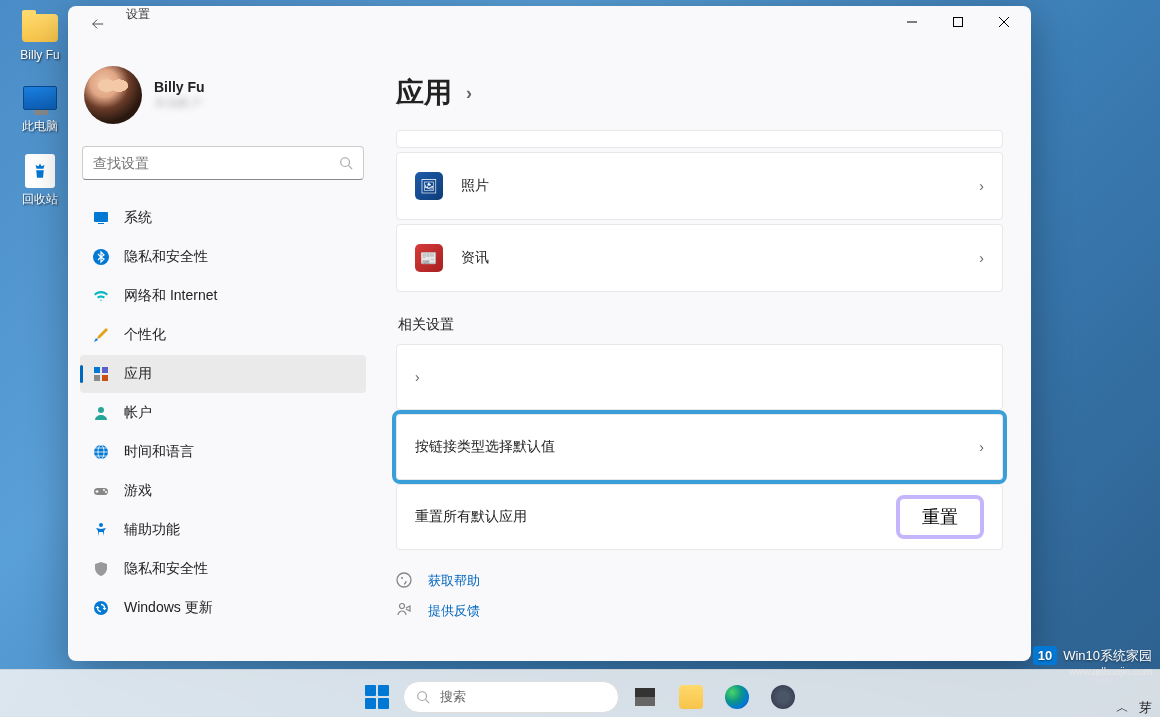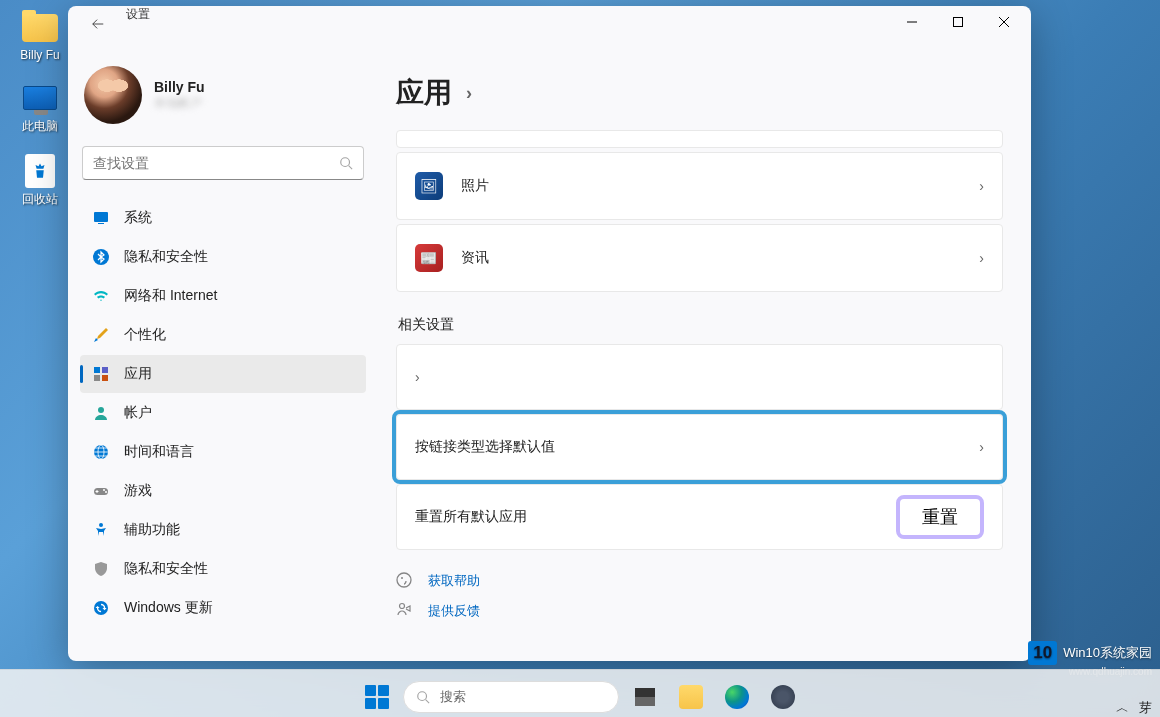--- a/index.html
+++ b/index.html
@@ -59,21 +59,21 @@
 .taskbar{position:absolute;bottom:0;left:0;right:0;height:48px;background:rgba(243,243,243,.85);backdrop-filter:blur(20px);border-top:1px solid rgba(0,0,0,.06);display:flex;align-items:flex-end;justify-content:center}
 .tb-center{display:flex;align-items:center;gap:6px}
 .tb-icon{width:40px;height:40px;border-radius:4px;display:flex;align-items:center;justify-content:center;cursor:pointer}
 .tb-search{background:#fff;border:1px solid #ddd;border-radius:18px;height:32px;width:216px;display:flex;align-items:center;padding:0 12px;gap:10px}
 .tb-search svg{width:14px;height:14px;opacity:.6}
 .tb-search-text{font-size:13px;color:#666}
 .tb-right{position:absolute;right:8px;display:flex;align-items:center;gap:10px;font-size:13px;color:#222}
 .start-icon{width:24px;height:24px;display:grid;grid-template-columns:1fr 1fr;grid-template-rows:1fr 1fr;gap:2px}
 .start-icon span{background:#0078d4;border-radius:1px}
 .watermark{position:absolute;bottom:52px;right:8px;display:flex;align-items:center;gap:6px;font-size:13px;color:#fff;text-shadow:0 1px 2px rgba(0,0,0,.5)}
-.wm-badge{background:#0078d4;color:#0f172a;padding:2px 5px;border-radius:3px;font-weight:bold;font-size:17px}
+.wm-badge{background:#0078d4;color:#ffffff;padding:2px 5px;border-radius:3px;font-weight:bold;font-size:13px}
 .wm-sub{position:absolute;bottom:40px;right:8px;font-size:10px;color:#eee;text-shadow:0 1px 2px rgba(0,0,0,.5)}
 .tb-app{width:24px;height:24px;border-radius:4px}
 .explorer-icon{background:linear-gradient(#ffd96b,#f7c44a)}
 .edge-icon{background:radial-gradient(circle at 30% 30%,#49d668 0%,#0d9488 40%,#0078d4 70%,#1e40af 100%);border-radius:50%}
 .settings-icon-tb{background:radial-gradient(circle,#4a5568 30%,#2d3748 100%);border-radius:50%;position:relative}
 .taskview-icon{background:linear-gradient(#333 48%,transparent 48%,transparent 52%,#666 52%);width:20px;height:18px}
 </style>
 </head>
 <body>
 

